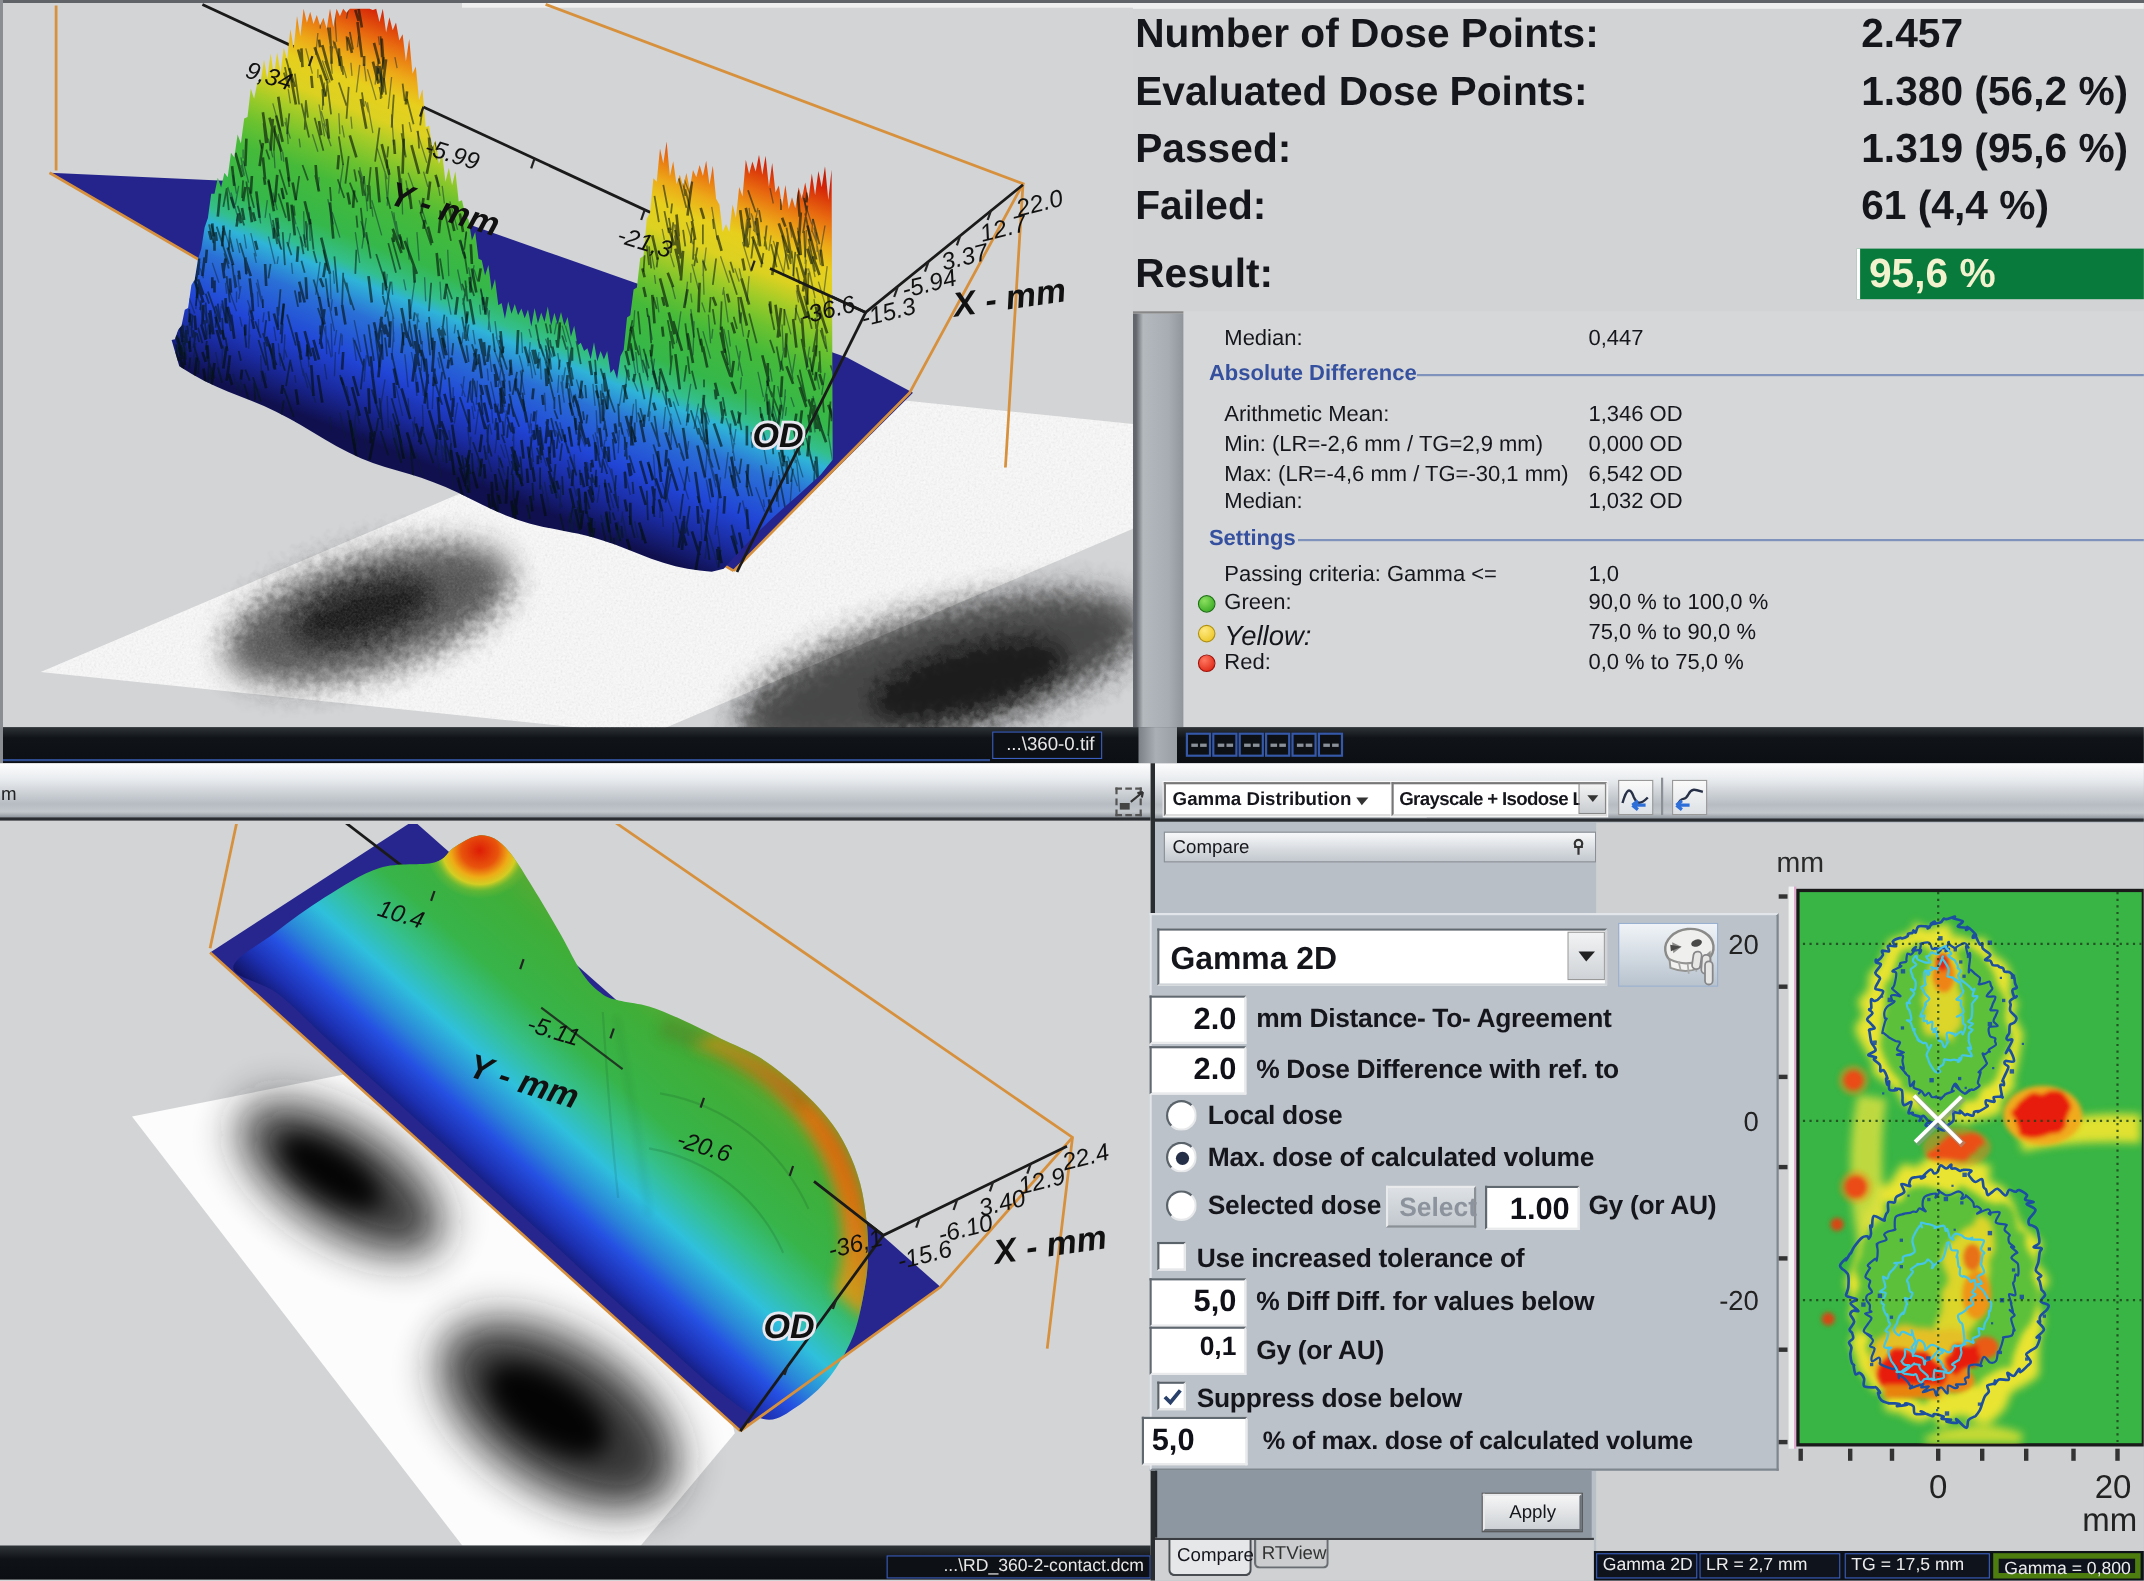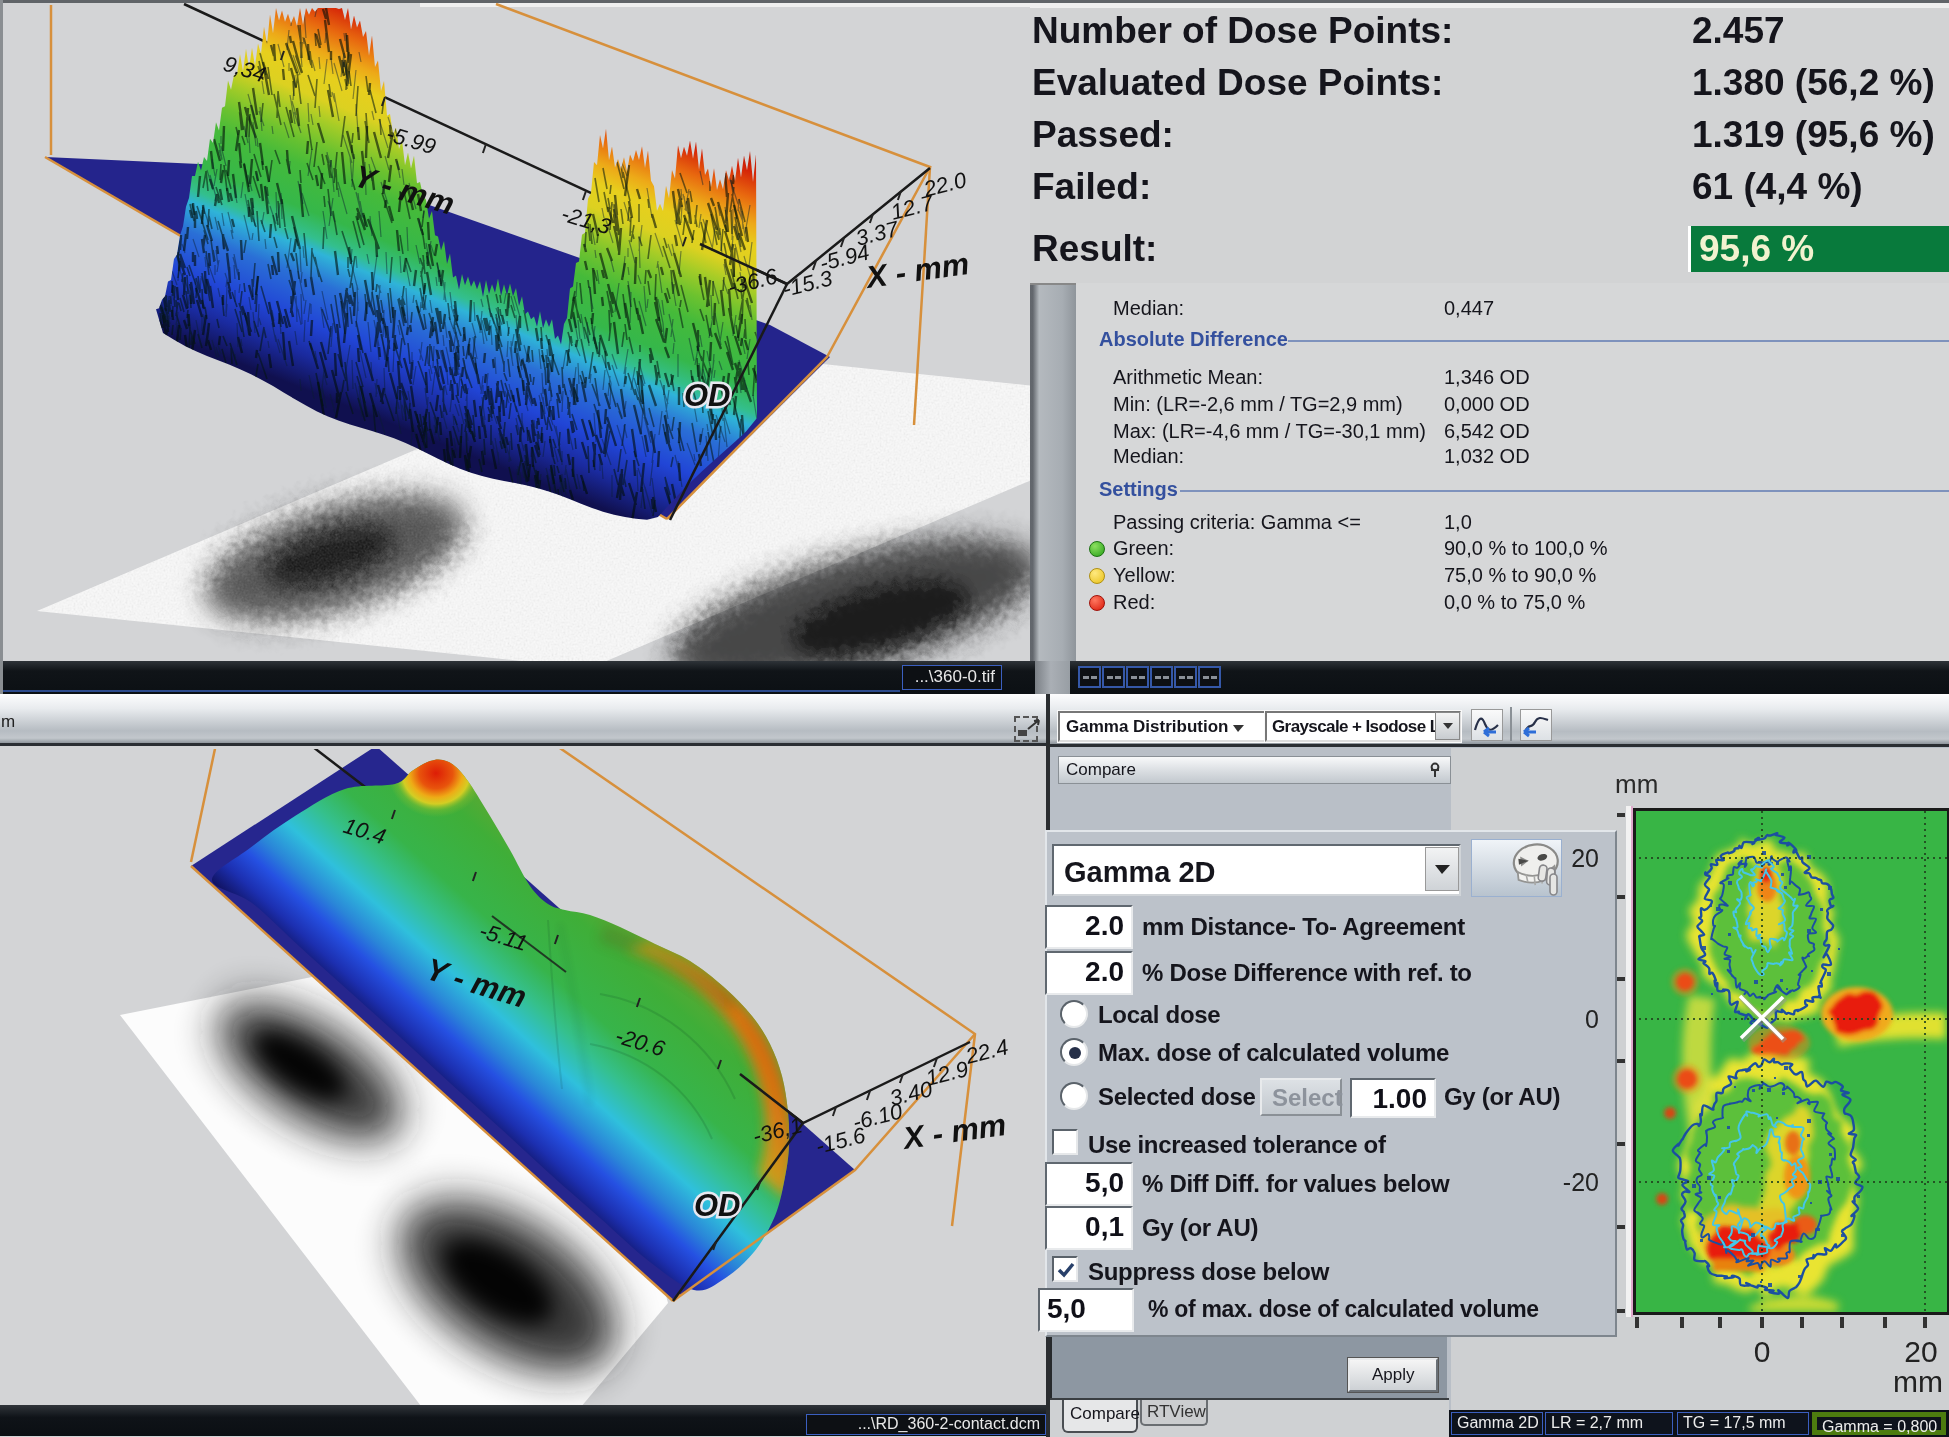--- a/index.html
+++ b/index.html
@@ -150,21 +150,21 @@
 <div class="lbl" style="left:37px;top:162px;font-size:20px;">Median:</div>
 <div class="lbl" style="left:368px;top:162px;font-size:20px;">1,032 OD</div>
 <div class="lbl b" style="left:23px;top:195px;font-size:20px;color:#34509e;">Settings</div>
 <div class="abs" style="left:104px;top:207px;width:769px;height:2px;background:#7e92bc;"></div>
 <div class="lbl" style="left:37px;top:228px;font-size:20px;">Passing criteria: Gamma &lt;=</div>
 <div class="lbl" style="left:368px;top:228px;font-size:20px;">1,0</div>
 <div class="abs" style="left:13px;top:258px;width:16px;height:16px;border-radius:50%;background:radial-gradient(circle at 35% 30%,#8ce060,#28a018);border:1px solid #1a7010;"></div>
 <div class="lbl" style="left:37px;top:254px;font-size:20px;">Green:</div>
 <div class="lbl" style="left:368px;top:254px;font-size:20px;">90,0 % to 100,0 %</div>
 <div class="abs" style="left:13px;top:285px;width:16px;height:16px;border-radius:50%;background:radial-gradient(circle at 35% 30%,#ffe980,#e8c018);border:1px solid #b09010;"></div>
-<div class="lbl" style="left:37px;top:281px;font-size:20px;">Yellow:</div>
+<div class="lbl" style="left:37px;top:281px;font-size:25px;font-style:italic;">Yellow:</div>
 <div class="lbl" style="left:368px;top:281px;font-size:20px;">75,0 % to 90,0 %</div>
 <div class="abs" style="left:13px;top:312px;width:16px;height:16px;border-radius:50%;background:radial-gradient(circle at 35% 30%,#ff7860,#d81808);border:1px solid #a01008;"></div>
 <div class="lbl" style="left:37px;top:308px;font-size:20px;">Red:</div>
 <div class="lbl" style="left:368px;top:308px;font-size:20px;">0,0 % to 75,0 %</div>
 </div>
 
 <div class="abs" style="left:0;top:661px;width:1949px;height:33px;background:linear-gradient(#2e3338,#101418 30%,#0c1014);"></div>
 <div class="abs" style="left:0;top:690px;width:900px;height:2px;background:#2c4a8c;"></div>
 <div class="abs" style="left:902px;top:665px;width:100px;height:25px;border:1px solid #3b5fc0;background:#0d1014;color:#e8e8e8;font-size:17px;text-align:right;padding:1px 6px 0 0;">...\360-0.tif</div>
 <div class="abs" style="left:1035px;top:661px;width:35px;height:33px;background:linear-gradient(90deg,#7b8086,#aaafb5 45%,#989ea4);"></div>
@@ -410,21 +410,21 @@
       <div class="lbl b" style="left:51px;top:251px;font-size:24px;letter-spacing:-0.3px;">Selected dose</div>
       <div class="abs" style="left:213px;top:246px;width:82px;height:38px;background:linear-gradient(#dde1e5,#c2c8ce);border:2px solid;border-color:#e8eaec #8a9096 #8a9096 #e8eaec;">
         <div class="lbl b" style="left:10px;top:4px;font-size:24px;color:#8d939c;">Select</div>
       </div>
       <div class="inp" style="left:303px;top:246px;width:86px;height:40px;font-size:28px;padding:3px 7px 0 0;">1.00</div>
       <div class="lbl b" style="left:397px;top:251px;font-size:24px;letter-spacing:-0.3px;">Gy (or AU)</div>
       <div class="abs" style="left:5px;top:297px;width:26px;height:26px;background:#fff;border:2px solid;border-color:#5a626a #e6e8ea #e6e8ea #5a626a;"></div>
       <div class="lbl b" style="left:41px;top:299px;font-size:24px;letter-spacing:-0.3px;">Use increased tolerance of</div>
       <div class="inp" style="left:-2px;top:330px;width:88px;height:44px;font-size:28px;padding:3px 7px 0 0;">5,0</div>
       <div class="lbl b" style="left:95px;top:338px;font-size:24px;letter-spacing:-0.3px;">% Diff Diff. for values below</div>
-      <div class="inp" style="left:-2px;top:374px;width:88px;height:44px;font-size:28px;padding:3px 7px 0 0;">0,1</div>
+      <div class="inp" style="left:-2px;top:374px;width:88px;height:44px;font-size:24px;padding:3px 7px 0 0;">0,1</div>
       <div class="lbl b" style="left:95px;top:382px;font-size:24px;letter-spacing:-0.3px;">Gy (or AU)</div>
       <div class="abs" style="left:5px;top:424px;width:26px;height:26px;background:#fff;border:2px solid;border-color:#5a626a #e6e8ea #e6e8ea #5a626a;">
         <svg class="abs" style="left:3px;top:3px" width="18" height="18">
           <path d="M2,9 L7,14 L16,3" stroke="#28406a" stroke-width="3.5" fill="none"></path>
         </svg>
       </div>
       <div class="lbl b" style="left:41px;top:426px;font-size:24px;letter-spacing:-0.3px;">Suppress dose below</div>
       <div class="inp" style="left:-9px;top:456px;width:96px;height:44px;font-size:28px;padding:3px 0 0 7px;text-align:left;">5,0</div>
       <div class="lbl b" style="left:101px;top:464px;font-size:23px;letter-spacing:-0.3px;">% of max. dose of calculated volume</div>
     </div>

